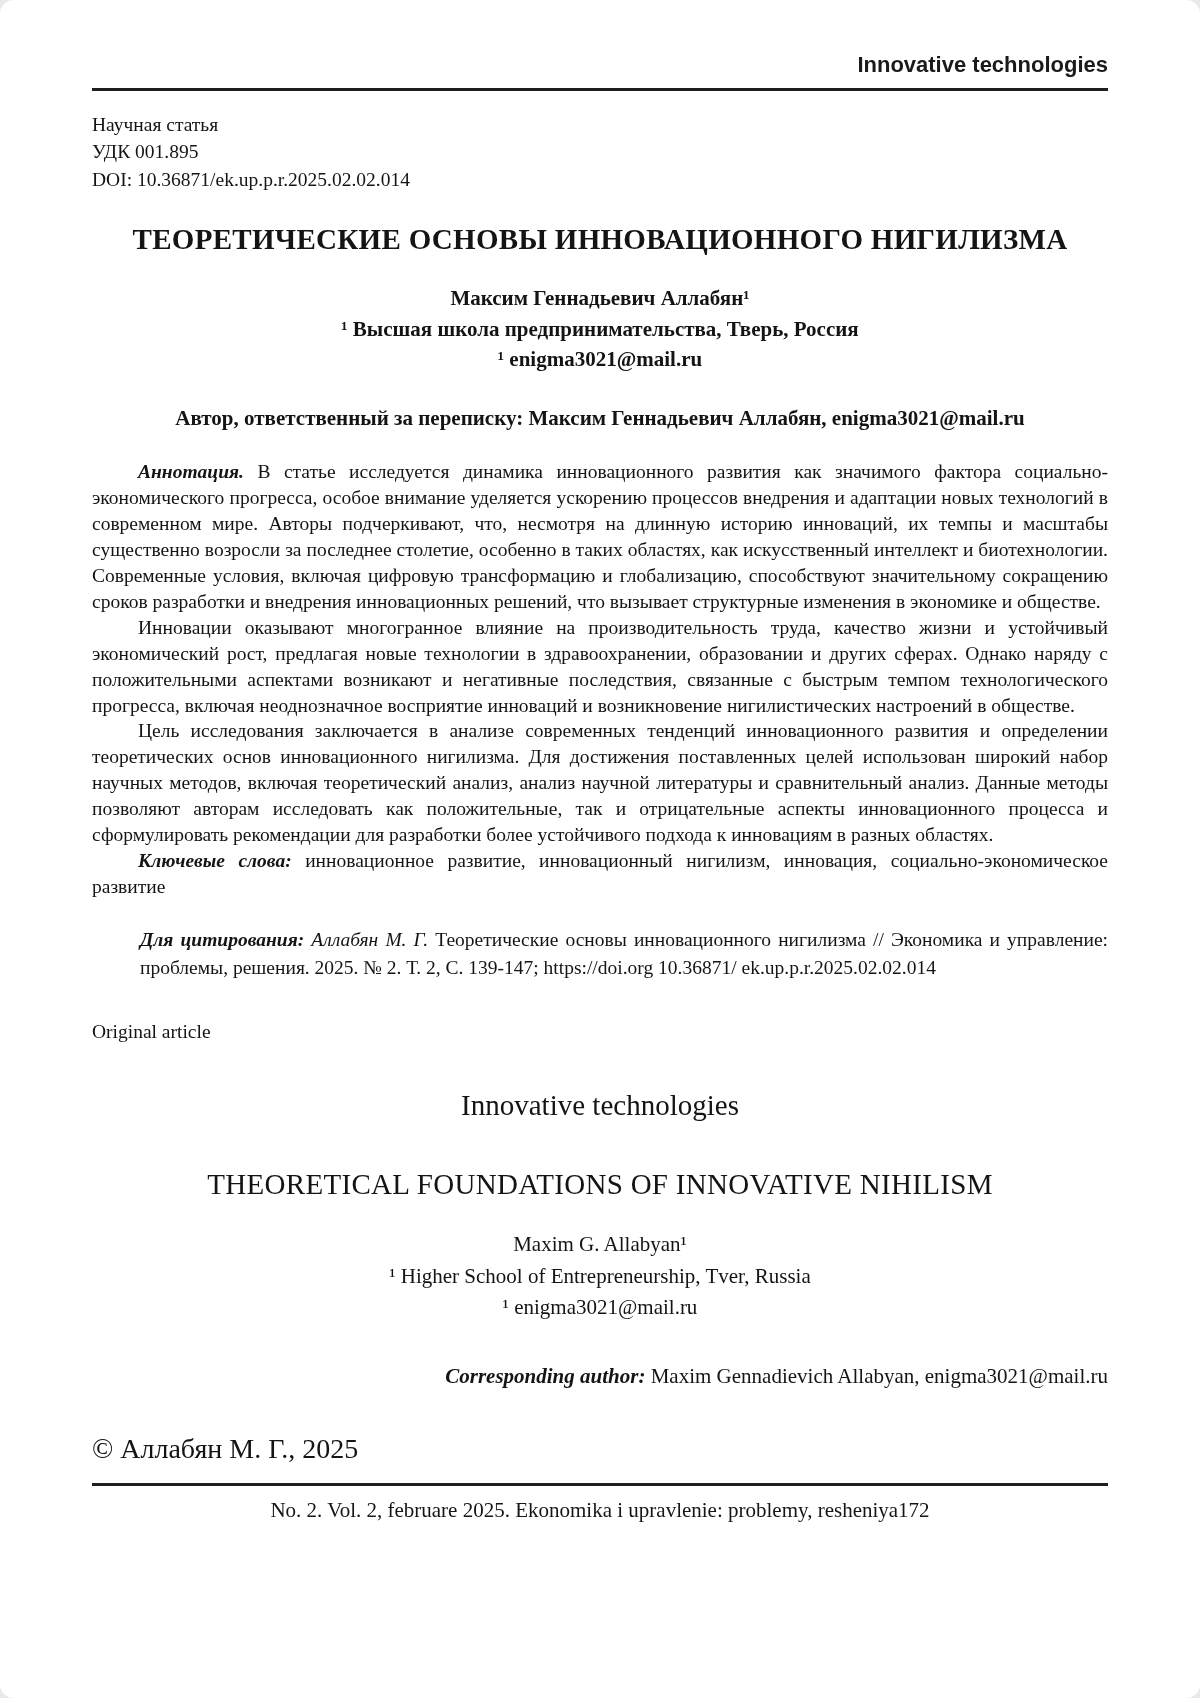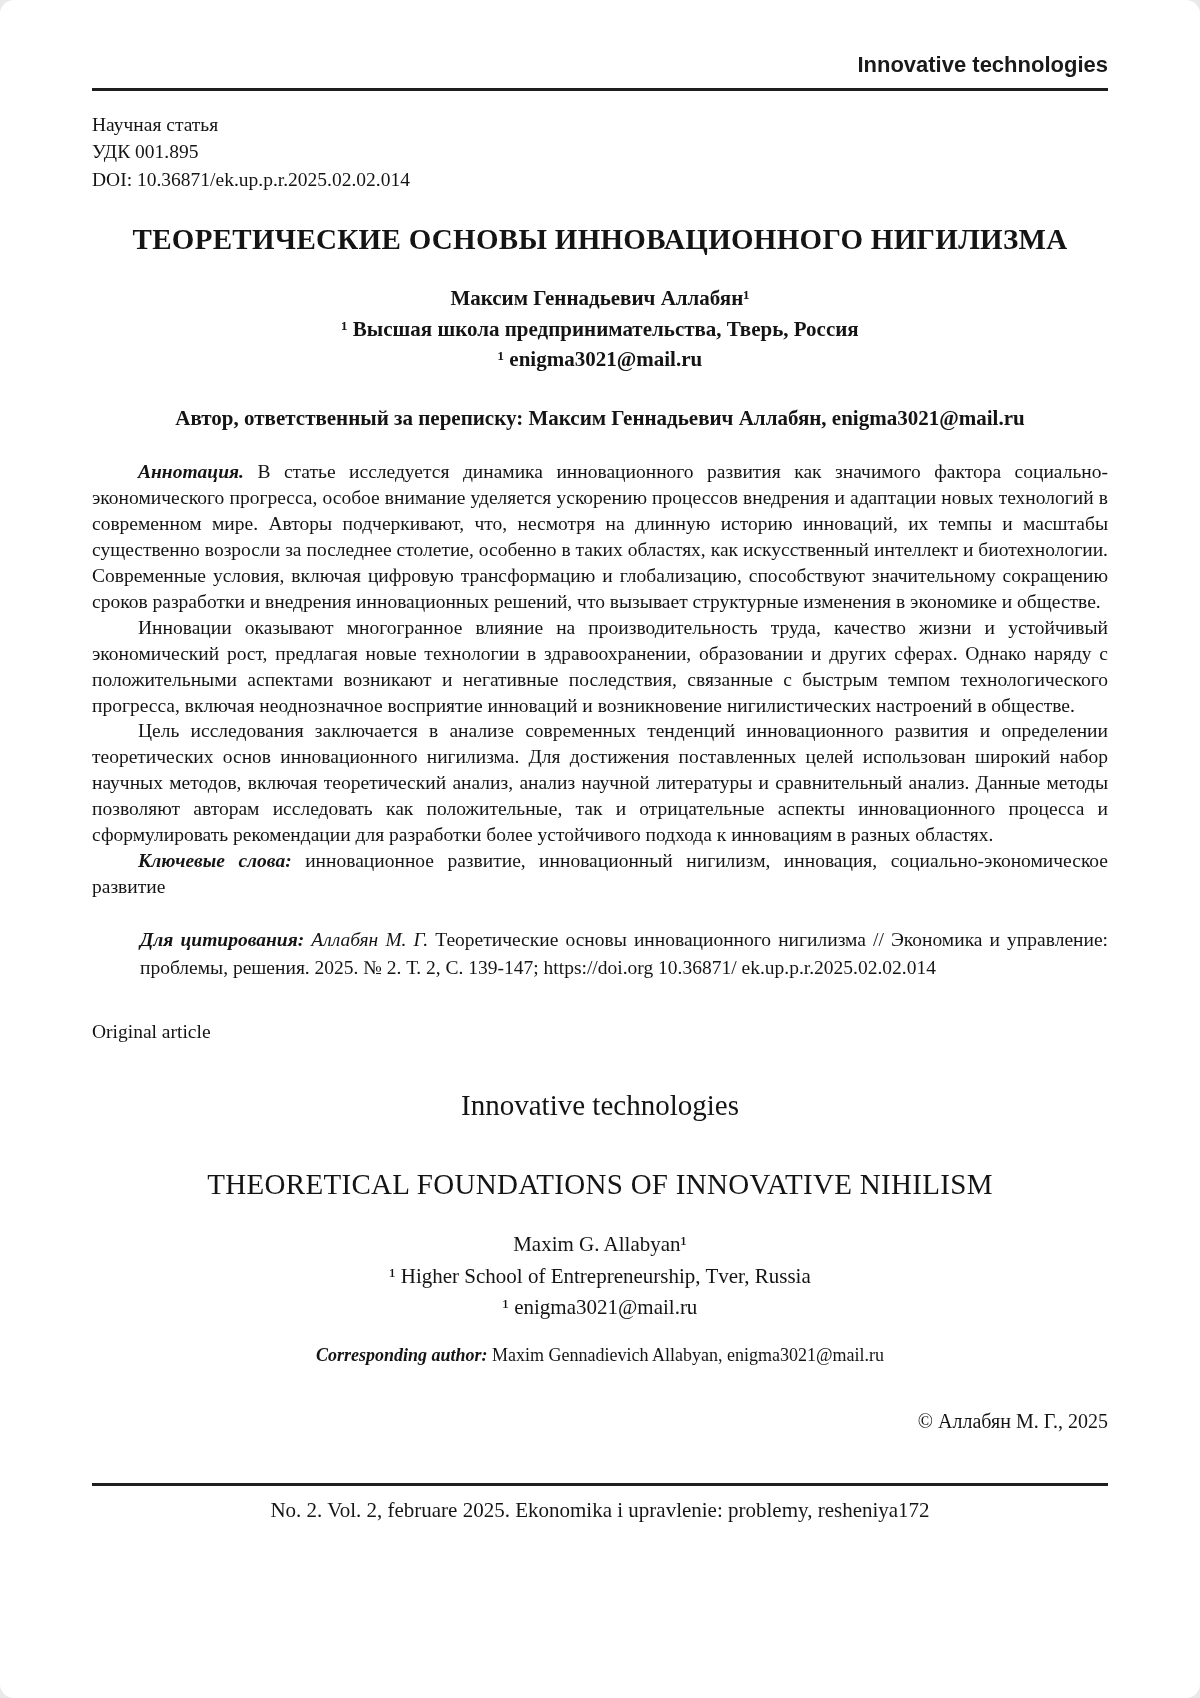--- a/index.html
+++ b/index.html
@@ -34,22 +34,22 @@
   .body-par{
     font-size:19.5px; line-height:1.33; text-align:justify; text-indent:46px;
   }
   .citation{
     margin:26px 0 0 48px; font-size:19.5px; line-height:1.42; text-align:justify;
   }
   .original-article{ margin-top:40px; font-size:19.5px; }
   .en-section-title{ margin-top:46px; text-align:center; font-size:29px; font-weight:normal; }
   .en-title{ margin-top:46px; text-align:center; font-size:29px; font-weight:normal; letter-spacing:0.3px; }
   .en-authors{ margin-top:28px; text-align:center; font-size:21px; line-height:1.5; }
-  .en-corresponding{ margin-top:21px; text-align:center; font-size:18px; }
-  .copyright{ margin-top:44px; font-size:20px;text-align:right; }
+  .en-corresponding{ margin-top:40px; text-align:right; font-size:21px; }
+  .copyright{ margin-top:44px; font-size:28px; }
   
   .footer{ margin-top:auto; }
   .footer-rule{ border:none; border-top:3px solid #1f1f1f; margin:0 0 12px 0; }
   .footer-row{
     display:flex; justify-content:center; align-items:baseline;
     font-family:Liberation Serif, serif; font-size:21px; color:#151515;
   }
   b.lbl{ font-weight:bold;font-style:italic; }
   i.it{ font-style:italic; }
 </style>

